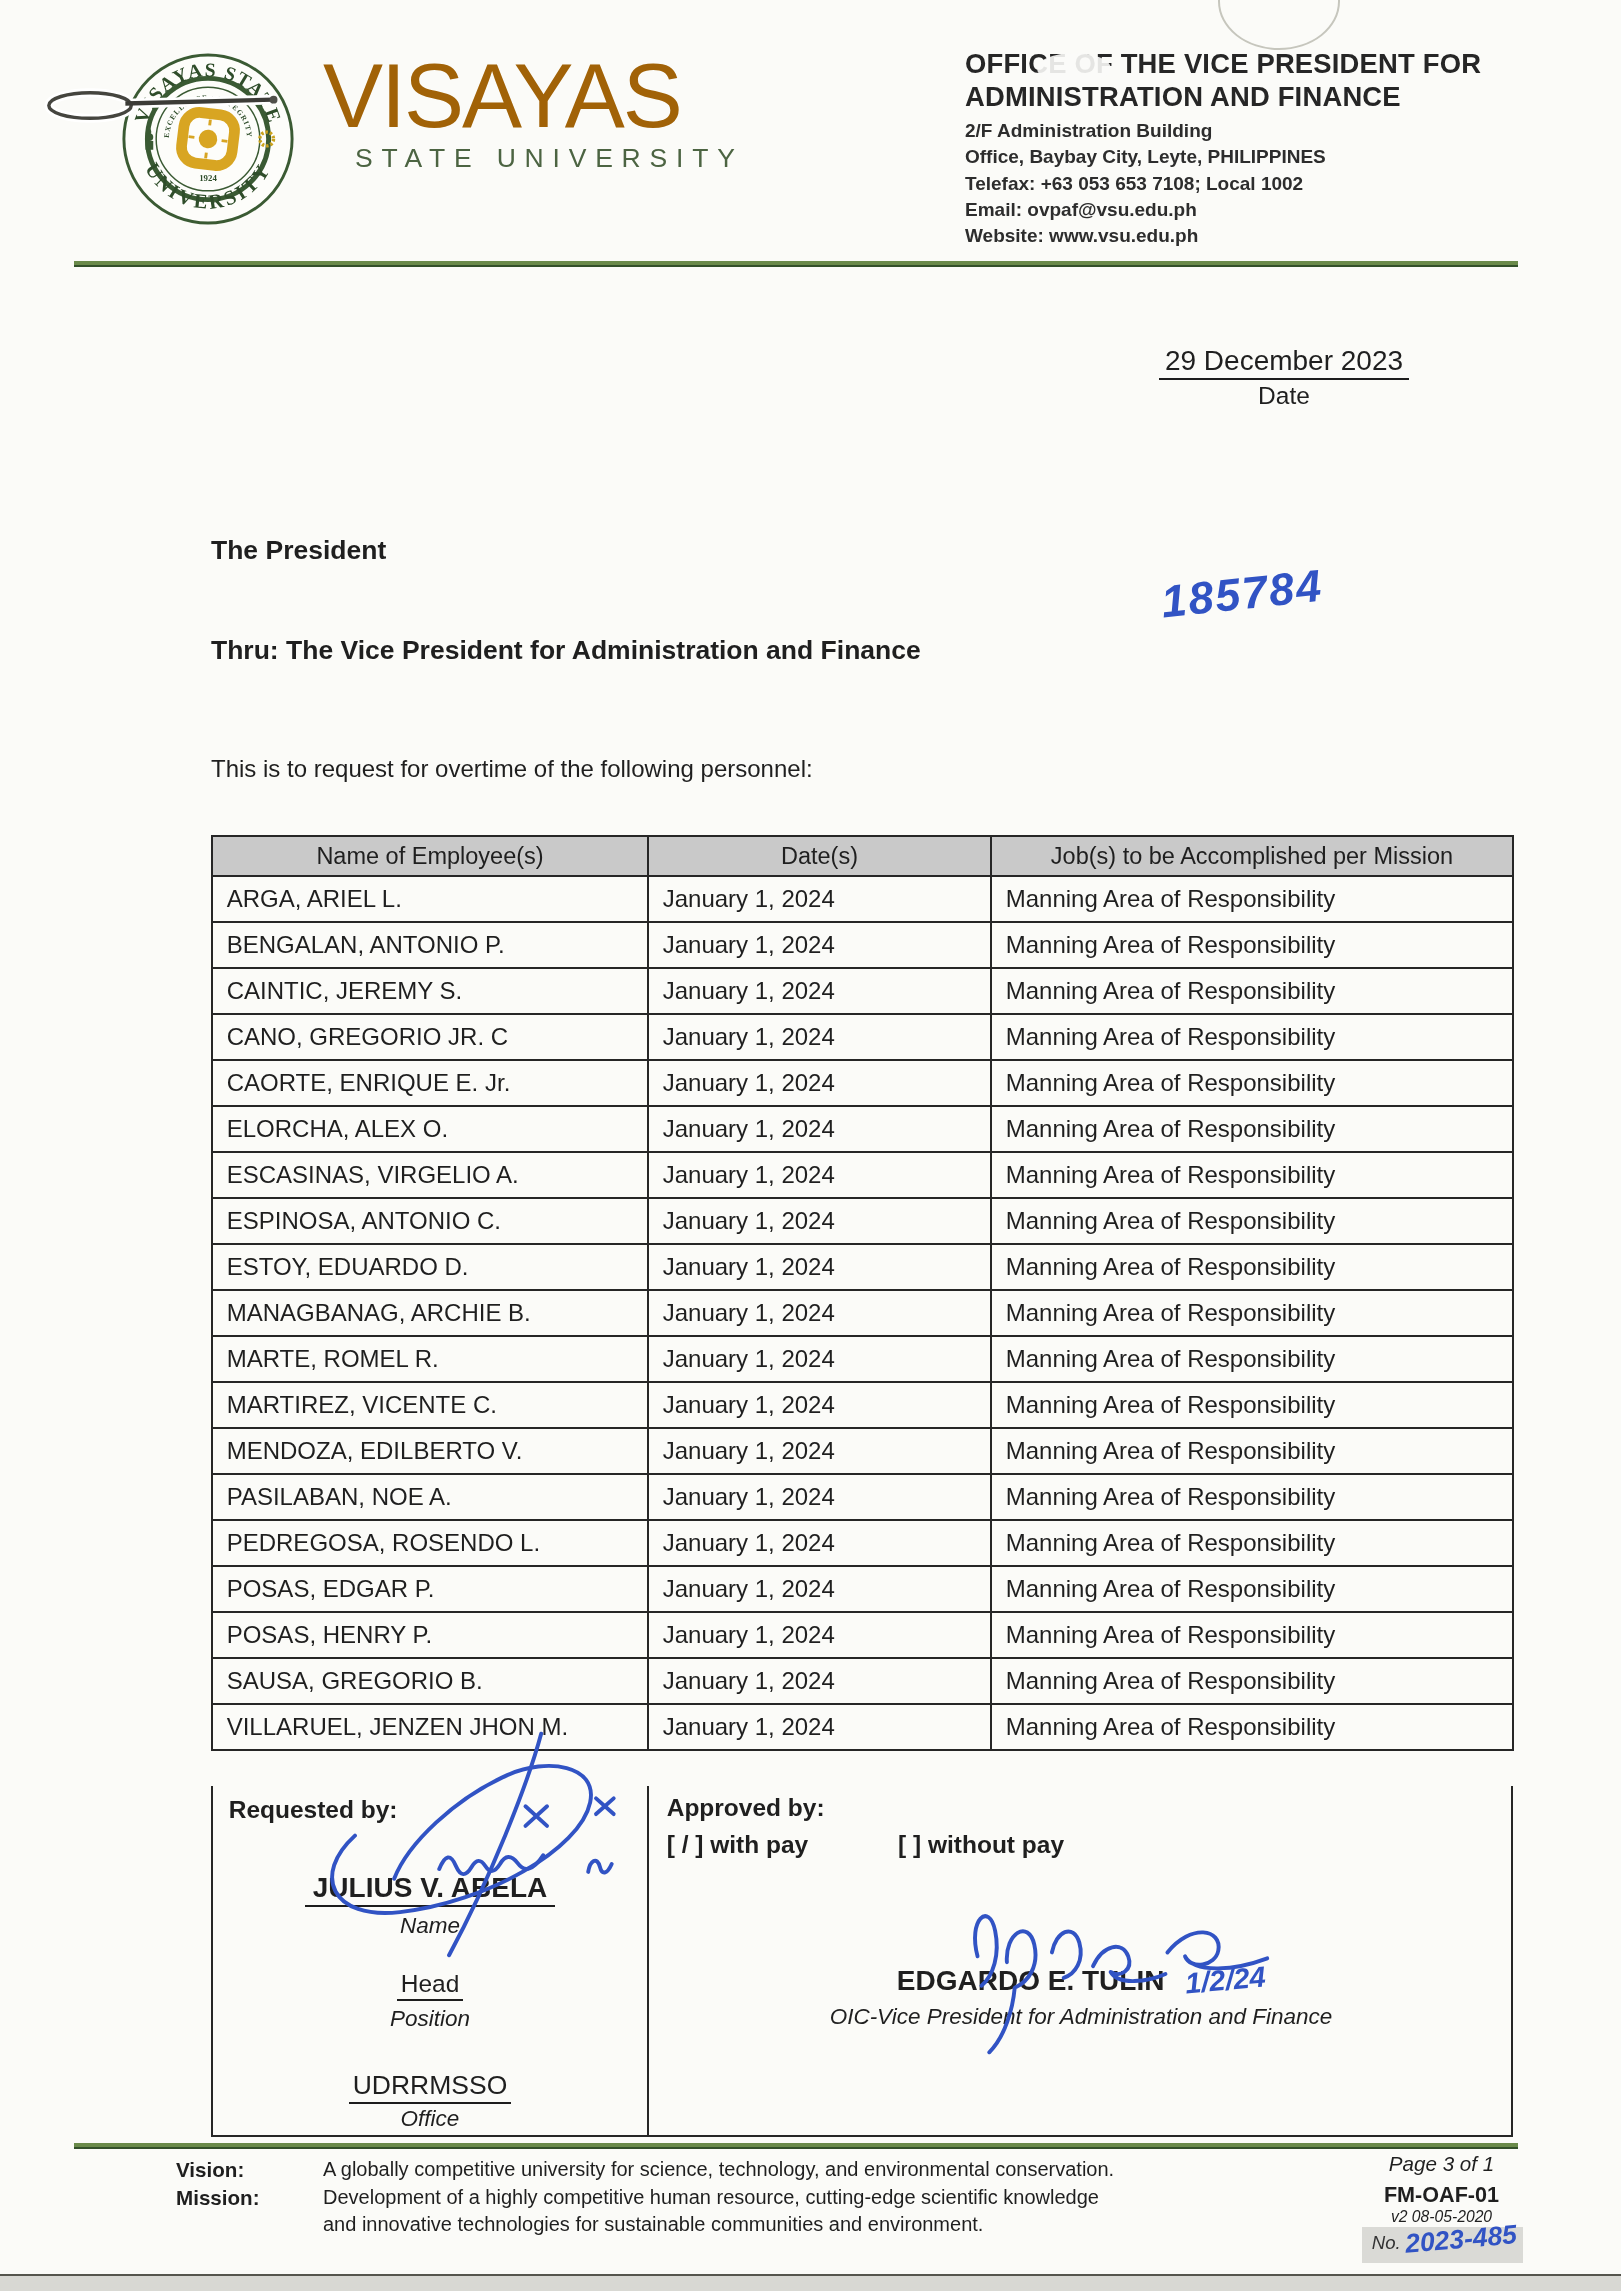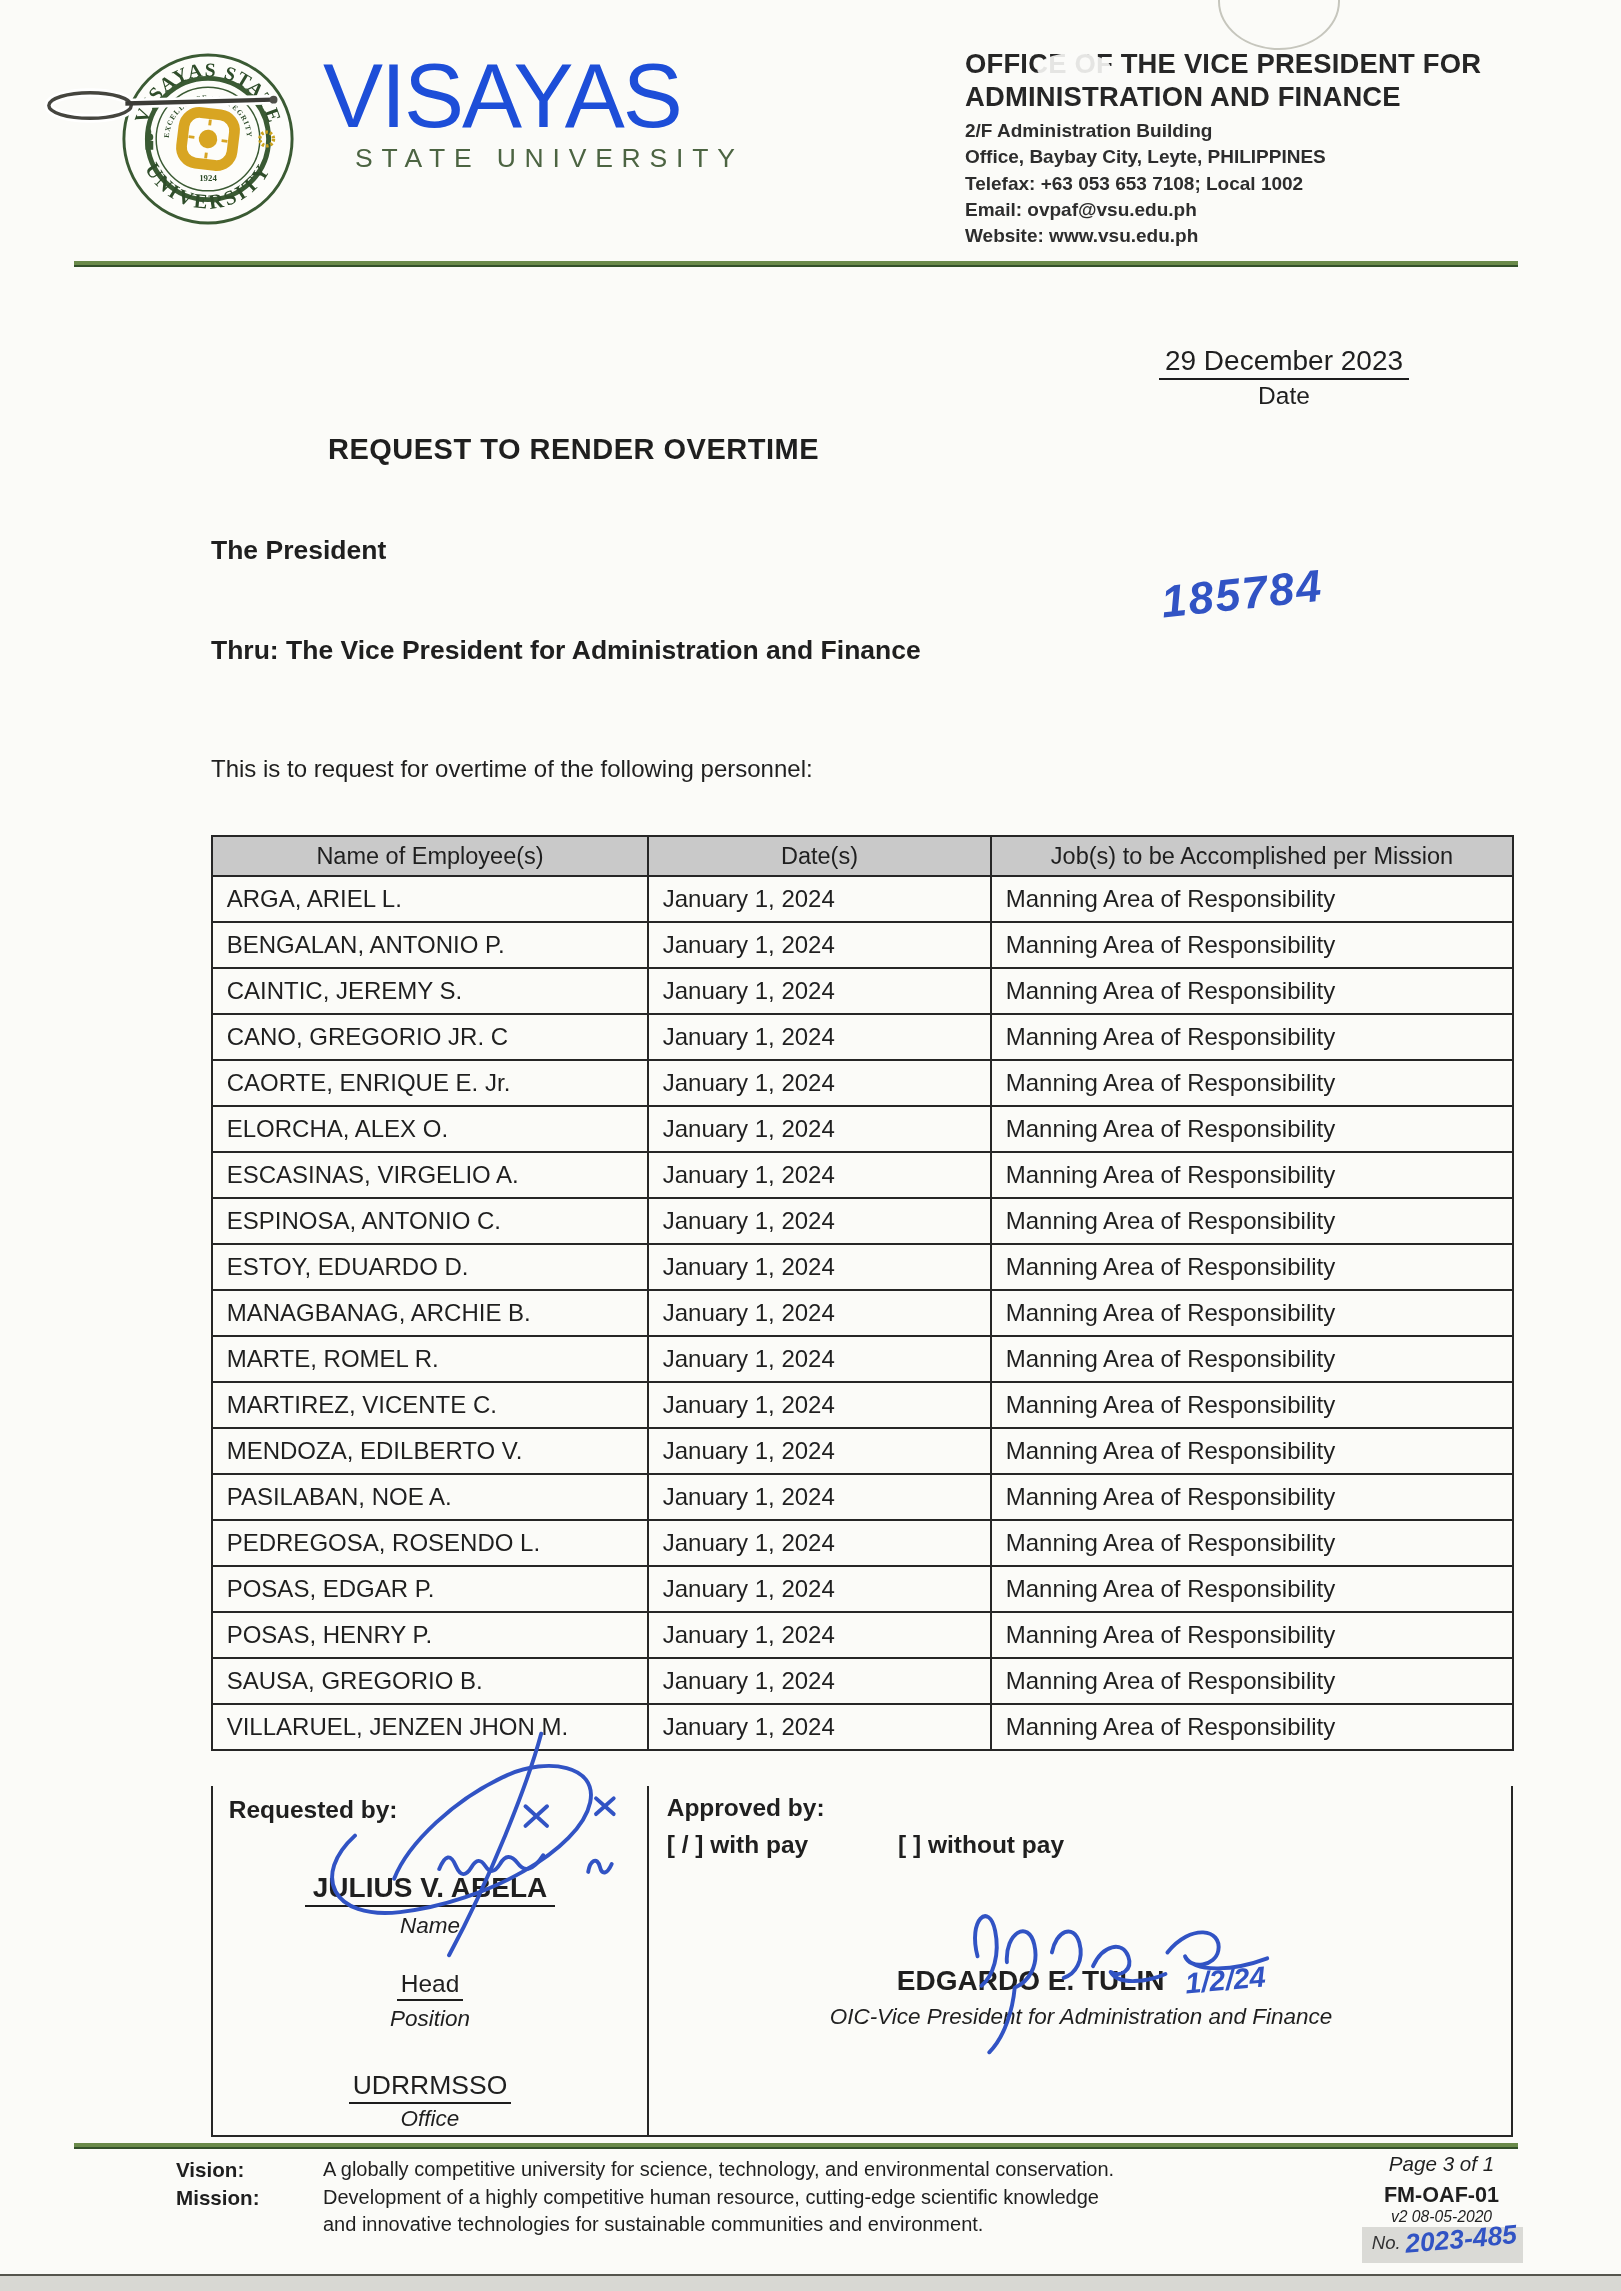--- a/index.html
+++ b/index.html
@@ -1,20 +1,20 @@
 <!DOCTYPE html>
 <html><head>
 <meta charset="utf-8">
 <style>
   html,body{margin:0;padding:0;background:#888;}
   .page{position:relative;width:1621px;height:2292px;background:#fbfbf8;overflow:hidden;
         font-family:"Liberation Sans",sans-serif;color:#1f1f1f;margin:0 auto;}
   .abs{position:absolute;}
   
-  .wordmark1{font-size:90px;letter-spacing:-2px;color:#1d4ed8;line-height:1;}
+  .wordmark1{font-size:90px;letter-spacing:-2px;color:#a16207;line-height:1;}
   .wordmark2{font-size:26.5px;letter-spacing:8.8px;color:#4c6442;}
   .office-name{font-size:27.4px;font-weight:bold;color:#262626;line-height:33px;letter-spacing:0.2px;}
   .office-addr{font-size:19px;font-weight:bold;color:#2d2d2d;line-height:26.5px;}
   .green-rule{height:3.9px;background:#6a8a4a;border-bottom:2px solid #33502a;}
   .curl-artifact{width:118px;height:93px;background:#fbfbf8;border:2px solid #c6c6bd;border-radius:50%;}
   .text-blot{background:#fbfbf8;border-radius:50%;opacity:.9;}
   
   .date-wrap{width:392px;text-align:center;}
   .date-val{font-size:28px;border-bottom:2px solid #1d1d1d;padding:0 5.9px 1px;display:inline-block;}
   .date-label{font-size:24.5px;margin-top:2px;}
@@ -113,21 +113,20 @@
   <div class="abs text-blot" style="left:1037px;top:53px;width:74px;height:31px;"></div>
   <div class="abs curl-artifact" style="left:1218px;top:-47px;"></div>
 
   <div class="abs green-rule" style="left:74px;top:261px;width:1444px;"></div>
 
   <div class="abs date-wrap" style="left:1088px;top:345px;">
     <span class="date-val">29 December 2023</span>
     <div class="date-label">Date</div>
   </div>
 
-  <div class="abs doc-title" style="left:211px;top:433px;">REQUEST TO RENDER OVERTIME</div>
 
   <div class="abs line-bold" style="left:211px;top:535px;">The President</div>
 
   <div class="abs hw hw-ref" style="left:1161px;top:568px;">185784</div>
 
   <div class="abs line-bold" style="left:211px;top:635px;">Thru: The Vice President for Administration and Finance</div>
 
   <div class="abs line-normal" style="left:211px;top:755px;">This is to request for overtime of the following personnel:</div>
 
   <table class="emp">

